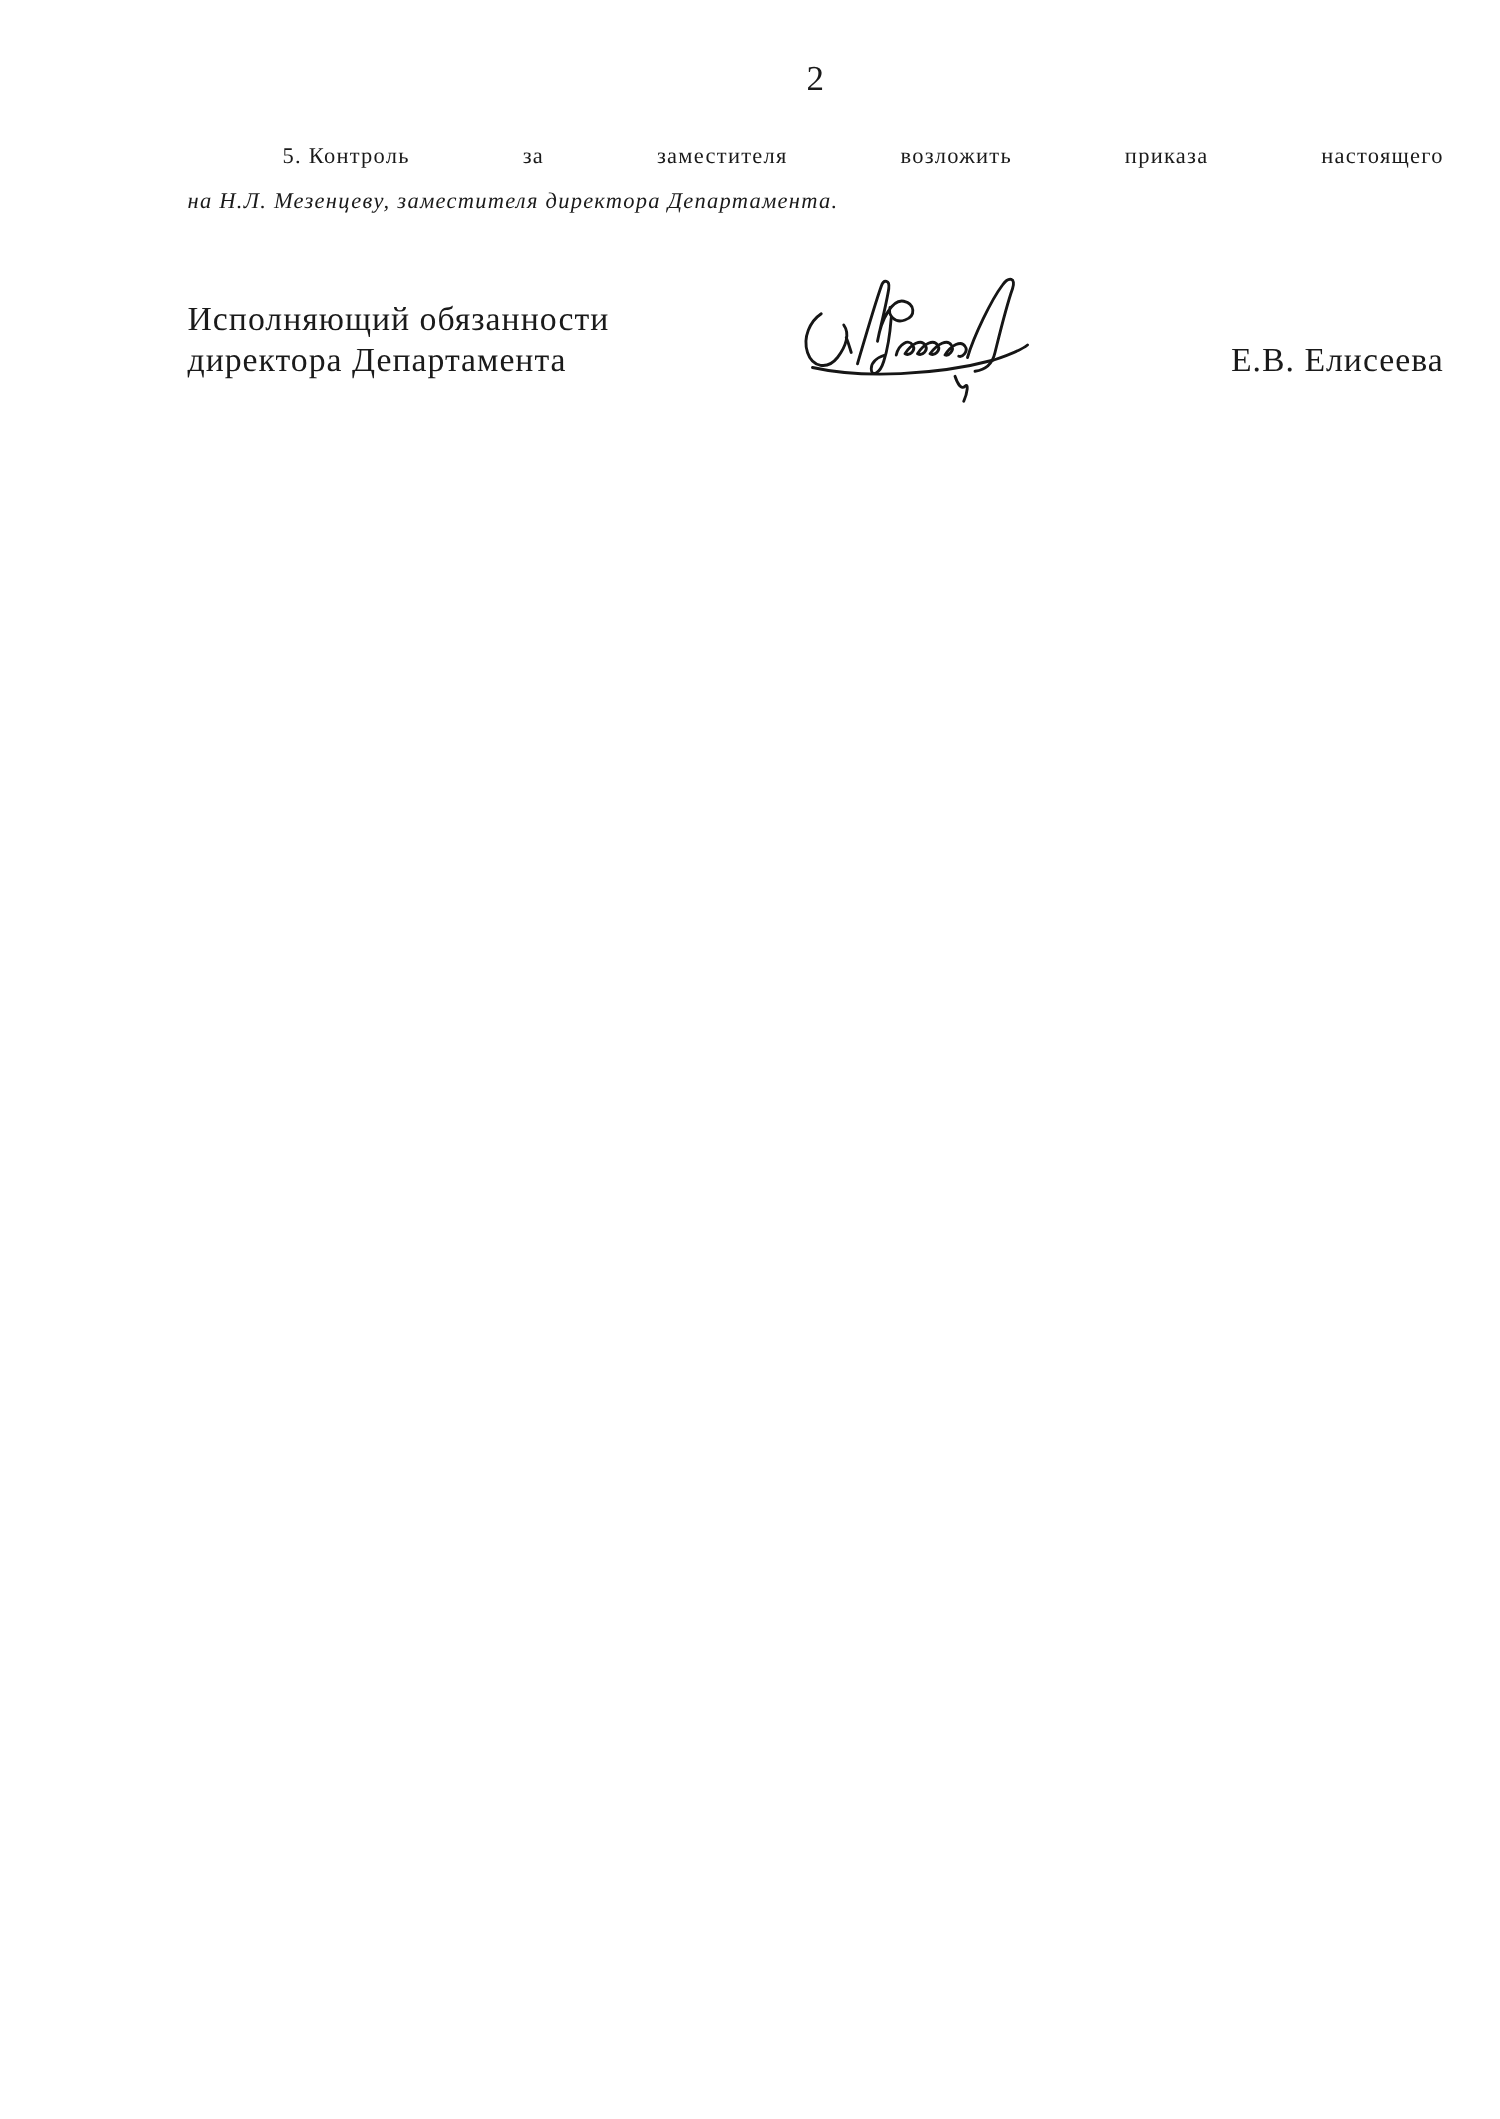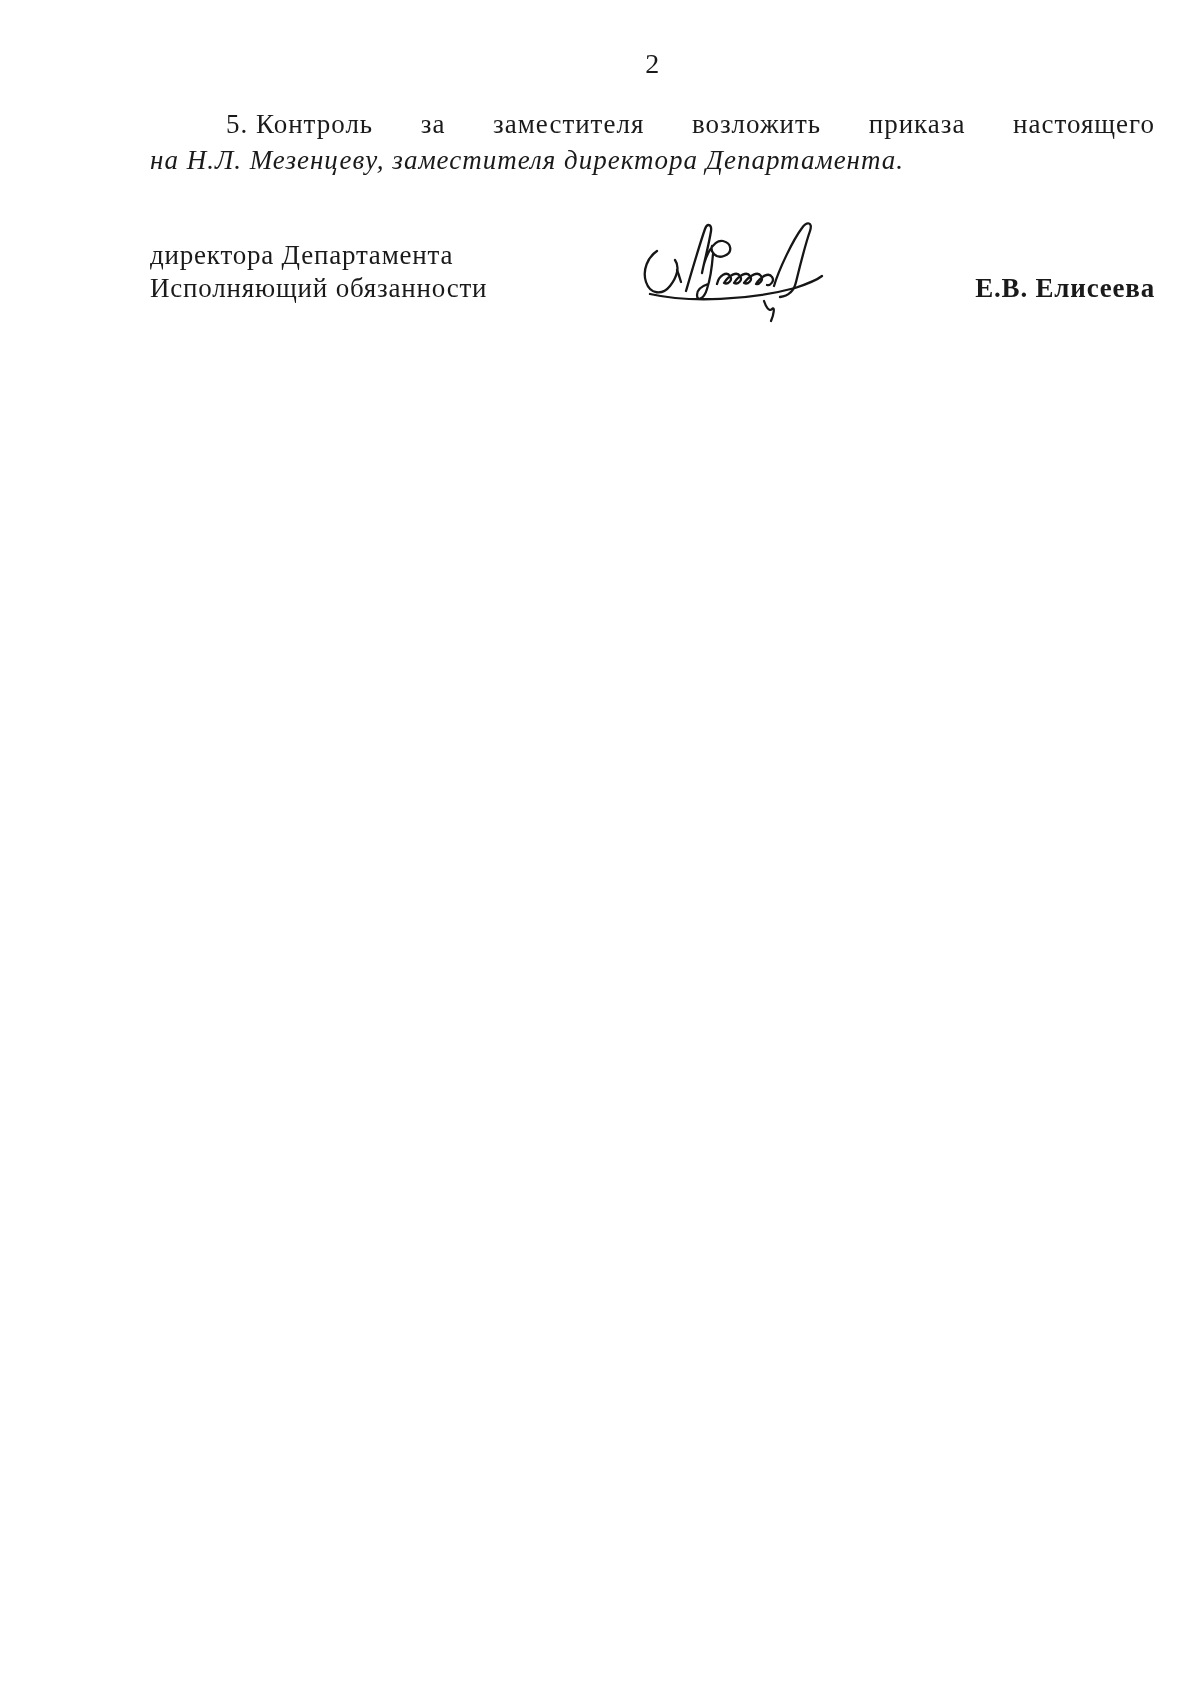--- a/index.html
+++ b/index.html
@@ -24,21 +24,21 @@
     text-align: center;
     font-size: 28px;
     line-height: 33px;
     letter-spacing: 0.5px;
   }
   .paragraph {
     position: absolute;
     left: 150px;
     width: 1005px;
     top: 106px;
-    font-size: 27px;
+    font-size: 18px;
     line-height: 36px;
     letter-spacing: 1px;
   }
   .para-line-justified {
     display: flex;
     justify-content: space-between;
     padding-left: 76px;
     white-space: nowrap;
   }
   .para-line-justified span { display: inline-block; }
@@ -57,21 +57,20 @@
   .sig-name {
     position: absolute;
     left: 850px;
     width: 305px;
     top: 272px;
     text-align: right;
     font-size: 27px;
     line-height: 33px;
     letter-spacing: 0.8px;
     white-space: nowrap;
-    font-weight: bold;
   }
   .signature-svg {
     position: absolute;
     left: 600px;
     top: 190px;
     width: 300px;
     height: 160px;
   }
   .signature-svg path {
     fill: none;
@@ -94,22 +93,22 @@
       <span>за</span>
       <span>заместителя</span>
       <span>возложить</span>
       <span>приказа</span>
       <span>настоящего</span>
     </div>
     <div class="para-line-plain">на Н.Л. Мезенцеву, заместителя директора Департамента.</div>
   </div>
 
   <div class="sig-label">
+    <div>Исполняющий обязанности</div>
     <div>директора Департамента</div>
-    <div>Исполняющий обязанности</div>
   </div>
 
   <svg class="signature-svg" viewBox="0 0 300 160" aria-hidden="true">
 
     <path d="M57,61 C48,67 42,80 46,92 C50,104 62,106 70,96 C77,87 80,77 75,70"></path>
     <path d="M77,80 C79,85 80,89 81,92"></path>
 
     <path d="M86,101 C91,84 100,53 105,39 C107,33 112,34 111,41 C109,54 104,73 102,83
              C105,65 114,49 123,51 C132,53 133,63 124,66 C116,69 110,62 112,56"></path>
     <path d="M113,64 C112,77 110,90 107,99 C104,109 97,112 97,105 C97,99 102,96 108,94"></path>

